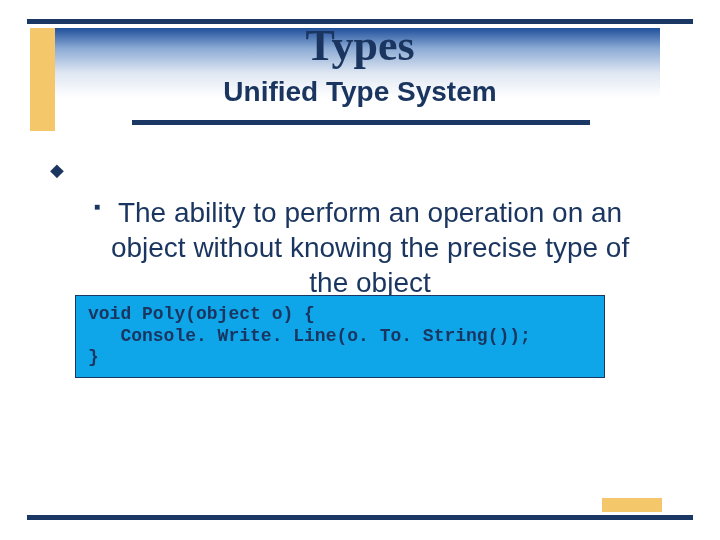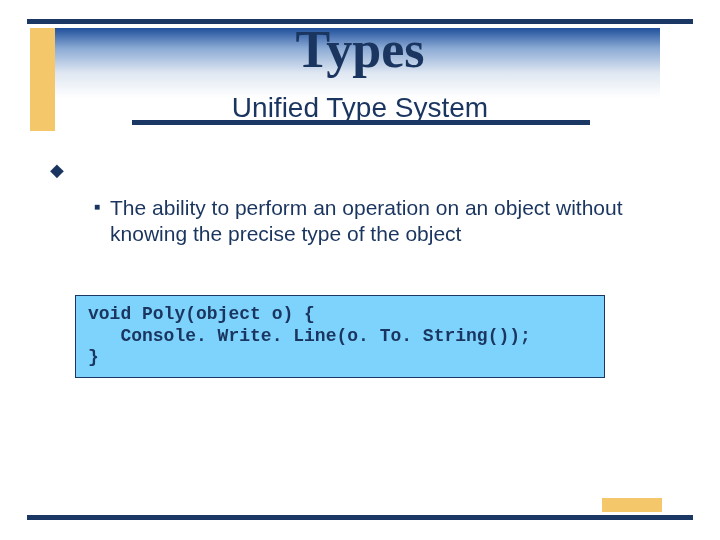--- a/index.html
+++ b/index.html
@@ -30,30 +30,30 @@
     background: linear-gradient(to bottom, #1f4f9b 0%, #8aa9d4 20%, #dfe7f2 45%, #ffffff 70%);
   }
   .title {
     position: absolute;
     top: 24px; left: 0; right: 0;
     text-align: center;
   }
   .title h1 {
     font-family: "Times New Roman", Times, serif;
     font-weight: bold;
-    font-size: 52px;
+    font-size: 44px;
     color: #1a355f;
     line-height: 1.0;
   }
   .title h2 {
     font-family: Arial, sans-serif;
-    font-weight: normal;
+    font-weight: bold;
     font-size: 28px;
     color: #1a355f;
-    margin-top: 16px;
+    margin-top: 8px;
   }
   .subtitle-underline-container{
     position:absolute;
     left:132px; right:130px;
     top:120px; height:5px;
     display:flex;
     background:#e6e6e6;
   }
   .subtitle-underline-dark{
     flex:1;
@@ -71,24 +71,24 @@
   }
   .bullet1 .sym { font-size: 18px; margin-right: 10px; line-height: 30px; color:#1a355f;}
   .bullet1 .txt { font-size: 26px; color:#1a355f; }
   .bullet2 {
     display: flex;
     align-items: flex-start;
     margin-left: 44px;
     margin-bottom: 10px;
   }
   .bullet2 .sym { font-size: 10px; margin-right: 10px; line-height: 24px; color:#1a355f; }
-  .bullet2 .txt { font-size: 21px; line-height: 1.25; color:#1a355f; max-width: 520px;}
+  .bullet2 .txt { font-size: 28px; line-height: 1.25; color:#1a355f; max-width: 520px; text-align: center;}
   .codebox {
     position: absolute;
-    background: #7dd3fc;
+    background: #0ea5e9;
     border: 1.5px solid #1b3764;
     padding: 8px 12px;
     font-family: "Courier New", Courier, monospace;
     font-weight: bold;
     font-size: 18px;
     color: #1a355f;
     white-space: pre;
     line-height: 1.2;
   }
   .codebox.box1 {

